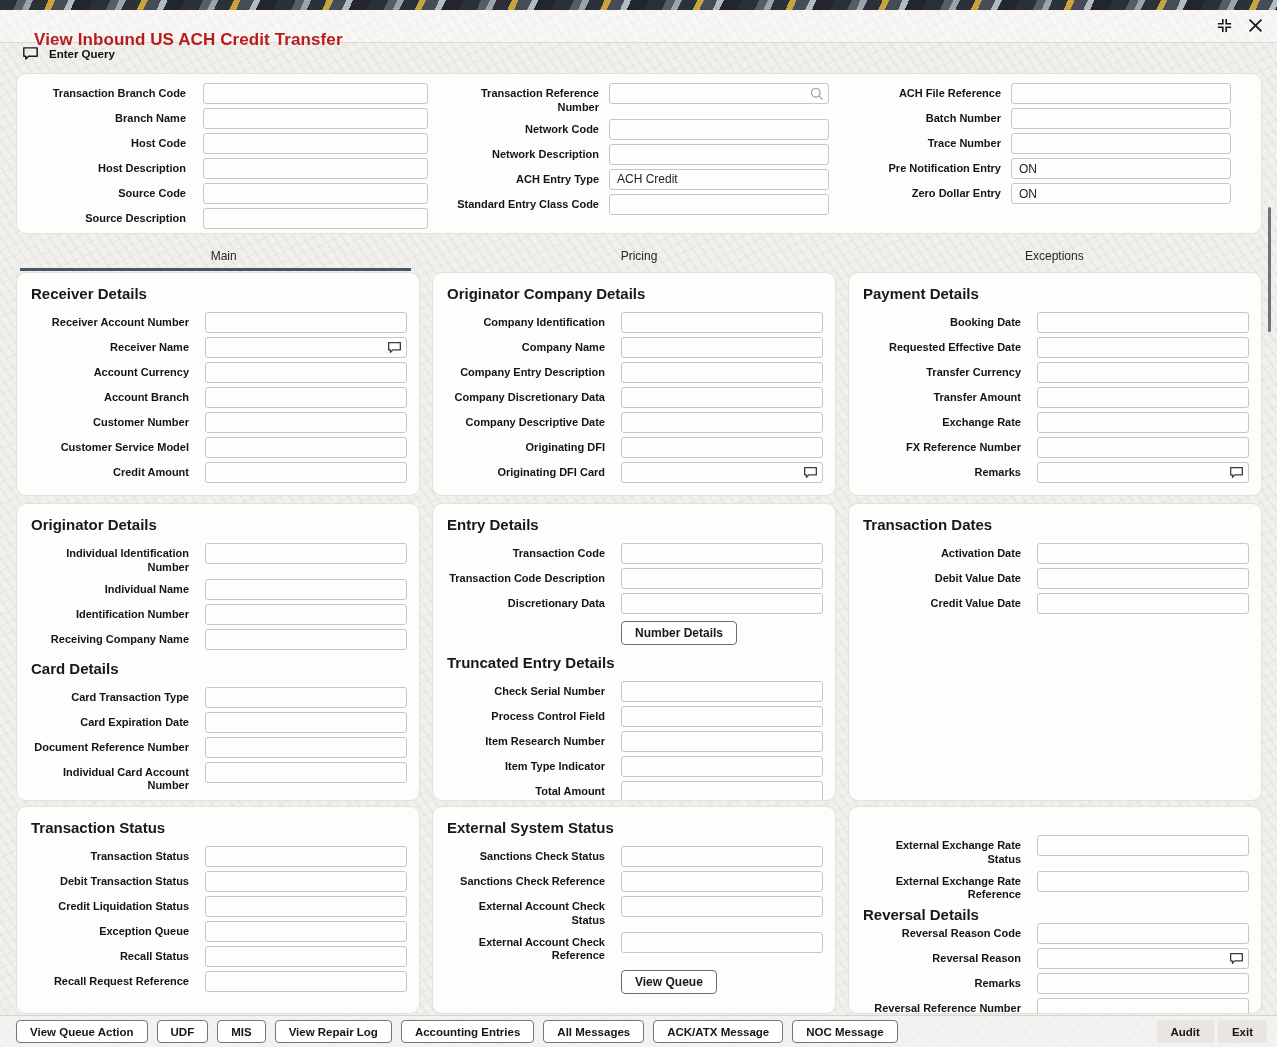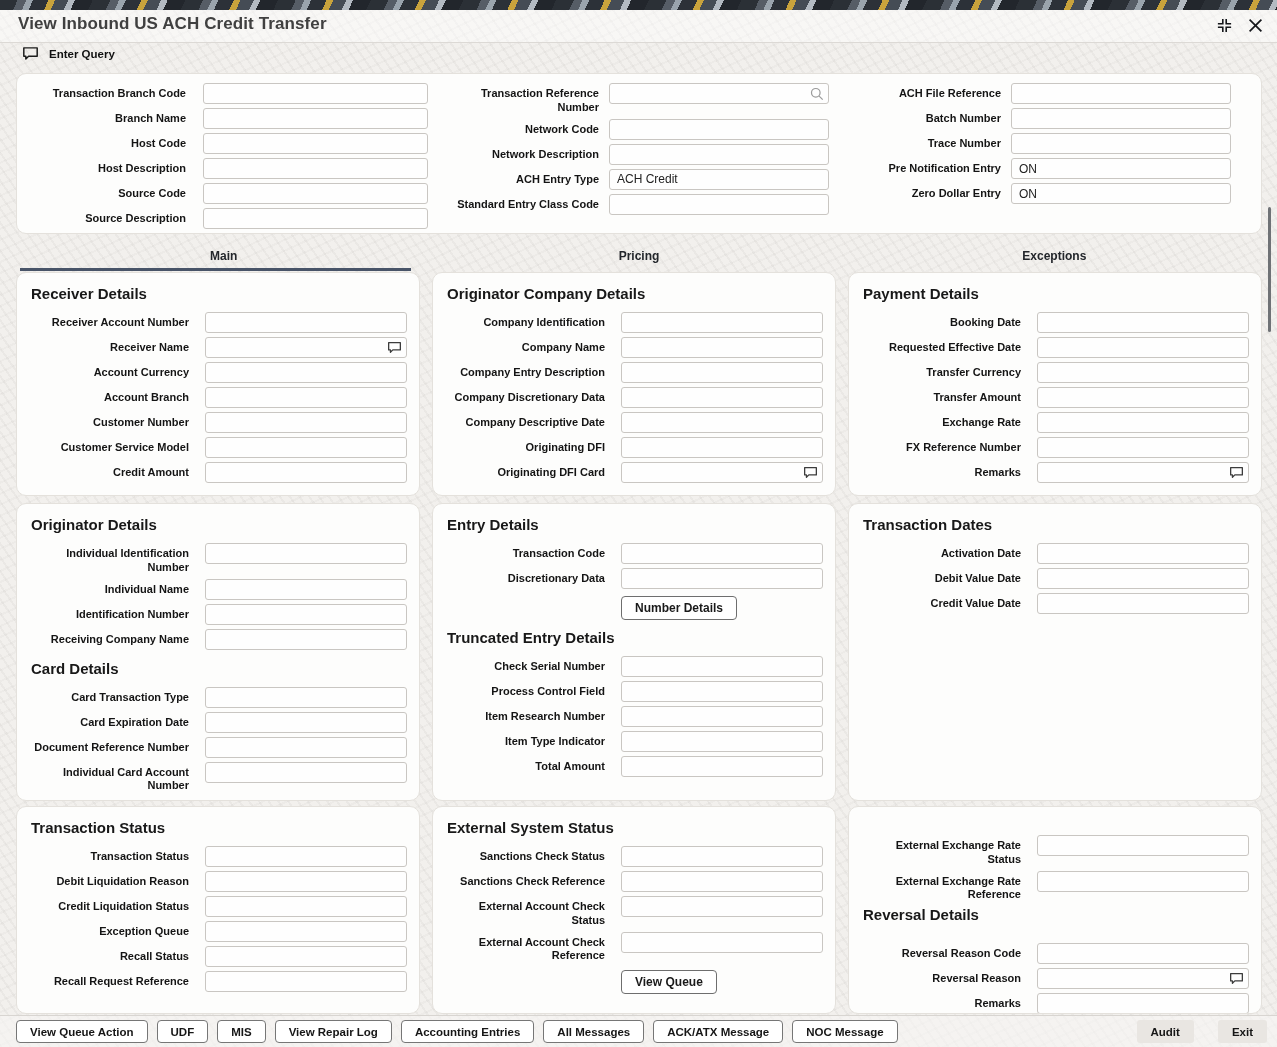--- a/index.html
+++ b/index.html
@@ -8,40 +8,40 @@
     font-family:"Liberation Sans",sans-serif;
     background-color:#f2f0ed;
     background-image:
       repeating-linear-gradient(55deg, rgba(90,85,80,0.05) 0 2px, transparent 2px 8px),
       repeating-linear-gradient(-25deg, rgba(90,85,80,0.035) 0 2px, transparent 2px 10px);
   }
   .top-band{position:absolute;top:0;left:0;right:0;height:10px;
     background:repeating-linear-gradient(115deg,#2b3036 0 16px,#565d66 16px 24px,#9aa4ad 24px 30px,
       #2c3138 30px 44px,#c9a33c 44px 50px,#454c55 50px 62px,#b3bac2 62px 68px,#22262c 68px 84px);}
   .app-header{position:absolute;top:10px;left:0;right:0;height:32px;border-bottom:1px solid #dcd9d5;background:rgba(255,255,255,0.45);}
-  .page-title{position:absolute;left:18px;top:4px;font-size:17px;font-weight:700;color:#404040;margin:0;letter-spacing:.1px;}
+  .page-title{position:absolute;left:18px;top:4px;font-size:17px;font-weight:700;color:#b91c1c;margin:16px;letter-spacing:.1px;}
   .win-controls{position:absolute;right:14px;top:7px;display:flex;gap:15px;align-items:center;}
   .icon-btn{display:inline-flex;cursor:pointer;line-height:0;}
   .enter-query{position:absolute;top:46px;left:22px;display:flex;align-items:center;gap:10px;
     font-size:11.5px;font-weight:700;color:#111;cursor:pointer;}
   .qpanel{position:absolute;left:16px;top:73px;width:1246px;height:161px;background:#fdfdfc;
     border:1px solid #e4e1dc;border-radius:10px;box-sizing:border-box;}
   .qcol{position:absolute;top:9px;}
   .qcol1{left:10px;width:401px;--lw:159px;--gap:17px;}
   .qcol2{left:422px;width:390px;--lw:160px;--gap:10px;}
   .qcol3{left:834px;width:380px;--lw:150px;--gap:10px;}
   .frow{display:flex;align-items:flex-start;margin-bottom:4px;}
   .flabel{width:var(--lw,160px);margin-right:var(--gap,16px);flex:none;text-align:right;
     font-size:11px;font-weight:700;color:#141414;line-height:1.25;padding-top:4px;}
   .fwrap{flex:1;position:relative;}
   .finput{width:100%;box-sizing:border-box;height:21px;border:1px solid #c9c6c2;border-radius:3px;
     background:#fefefe;font-family:inherit;font-size:12px;color:#222;padding:0 7px;outline:none;}
   .ficon{position:absolute;right:5px;top:4px;cursor:pointer;line-height:0;}
   .tabs{position:absolute;top:240px;left:16px;width:1246px;height:31px;display:flex;}
-  .tab{flex:1;display:flex;align-items:center;justify-content:center;font-size:12px;color:#23262b;cursor:pointer;position:relative;font-weight:bold;}
+  .tab{flex:1;display:flex;align-items:center;justify-content:center;font-size:12px;color:#23262b;cursor:pointer;position:relative;}
   .tab.active::after{content:"";position:absolute;left:4px;right:20px;bottom:0;height:3px;background:#485468;}
   .panel{position:absolute;background:#fdfdfc;border:1px solid #e4e1dc;border-radius:10px;
     padding:8px 12px;box-sizing:border-box;overflow:hidden;--lw:160px;--gap:16px;}
   .panel h2{font-size:15px;font-weight:700;color:#181818;margin:4px 0 10px 2px;}
   .panel h2.sub{margin-top:10px;}
   #p-receiver{left:16px;top:272px;width:404px;height:224px;}
   #p-origcomp{left:432px;top:272px;width:404px;height:224px;}
   #p-payment{left:848px;top:272px;width:414px;height:224px;}
   #p-origcard{left:16px;top:503px;width:404px;height:298px;}
   #p-entry{left:432px;top:503px;width:404px;height:298px;}
@@ -49,21 +49,21 @@
   #p-txnstatus{left:16px;top:806px;width:404px;height:208px;}
   #p-extstatus{left:432px;top:806px;width:404px;height:208px;}
   #p-reversal{left:848px;top:806px;width:414px;height:208px;}
   .panel-btn{font-family:inherit;font-size:12px;font-weight:700;color:#1a1a1a;background:#fff;
     border:1px solid #6e6e6e;border-radius:4px;padding:4px 13px;cursor:pointer;
     margin:3px 0 7px calc(var(--lw) + var(--gap));}
   .toolbar{position:absolute;left:0;right:0;bottom:0;height:31px;border-top:1px solid #d8d5d1;
     display:flex;align-items:center;gap:9px;padding-left:16px;background:rgba(246,244,242,0.65);}
   .tb-btn{font-family:inherit;font-size:11.5px;font-weight:700;color:#161616;background:#fff;
     border:1px solid #767676;border-radius:4px;height:23px;padding:0 13px;cursor:pointer;white-space:nowrap;}
-  .tb-right{position:absolute;right:10px;display:flex;gap:24px;}
+  .tb-right{position:absolute;right:10px;display:flex;gap:4px;}
   .tb-btn.tb-flat{border:1px solid transparent;background:#e9e6e2;border-radius:3px;}
   .scroll-thumb{position:absolute;right:6px;top:207px;width:3px;height:125px;background:#6f7276;border-radius:2px;cursor:pointer;}
 </style>
 </head>
 <body>
 
 <div class="top-band"></div>
 
 <header class="app-header">
   <h1 class="page-title">View Inbound US ACH Credit Transfer</h1>
@@ -332,20 +332,24 @@
 </section>
 
 <section class="panel" id="p-entry">
   <h2>Entry Details</h2>
   <div>
       <div class="frow">
         <label class="flabel">Transaction Code</label>
         <div class="fwrap"><input class="finput" type="text" value="" style=""></div>
       </div>
       <div class="frow">
+        <label class="flabel">Transaction Code Description</label>
+        <div class="fwrap"><input class="finput" type="text" value="" style=""></div>
+      </div>
+      <div class="frow">
         <label class="flabel">Discretionary Data</label>
         <div class="fwrap"><input class="finput" type="text" value="" style=""></div>
       </div>
     </div>
   <button class="panel-btn">Number Details</button>
   <h2 class="sub" style="margin-top:2px;">Truncated Entry Details</h2>
   <div>
       <div class="frow">
         <label class="flabel">Check Serial Number</label>
         <div class="fwrap"><input class="finput" type="text" value="" style=""></div>
@@ -388,21 +392,21 @@
 </section>
 
 <section class="panel" id="p-txnstatus">
   <h2>Transaction Status</h2>
   <div>
       <div class="frow">
         <label class="flabel">Transaction Status</label>
         <div class="fwrap"><input class="finput" type="text" value="" style=""></div>
       </div>
       <div class="frow">
-        <label class="flabel">Debit Liquidation Reason</label>
+        <label class="flabel">Debit Transaction Status</label>
         <div class="fwrap"><input class="finput" type="text" value="" style=""></div>
       </div>
       <div class="frow">
         <label class="flabel">Credit Liquidation Status</label>
         <div class="fwrap"><input class="finput" type="text" value="" style=""></div>
       </div>
       <div class="frow">
         <label class="flabel">Exception Queue</label>
         <div class="fwrap"><input class="finput" type="text" value="" style=""></div>
       </div>
@@ -444,21 +448,21 @@
   <div style="margin-top:20px;">
       <div class="frow">
         <label class="flabel">External Exchange Rate Status</label>
         <div class="fwrap"><input class="finput" type="text" value="" style=""></div>
       </div>
       <div class="frow">
         <label class="flabel">External Exchange Rate Reference</label>
         <div class="fwrap"><input class="finput" type="text" value="" style=""></div>
       </div>
     </div>
-  <h2 style="margin-top:2px;margin-bottom:20px;">Reversal Details</h2>
+  <h2 style="margin-top:2px;margin-bottom:0;">Reversal Details</h2>
   <div>
       <div class="frow">
         <label class="flabel">Reversal Reason Code</label>
         <div class="fwrap"><input class="finput" type="text" value="" style=""></div>
       </div>
       <div class="frow">
         <label class="flabel">Reversal Reason</label>
         <div class="fwrap"><input class="finput" type="text" value="" style=""><span class="ficon"><svg width="15" height="13" viewBox="0 0 16 14">
               <path d="M1.7 1.7 H14.3 V9.6 H6.2 L3.6 12.2 V9.6 H1.7 Z" fill="none" stroke="#3c3c3c" stroke-width="1.4" stroke-linejoin="round"></path>
             </svg></span></div>

